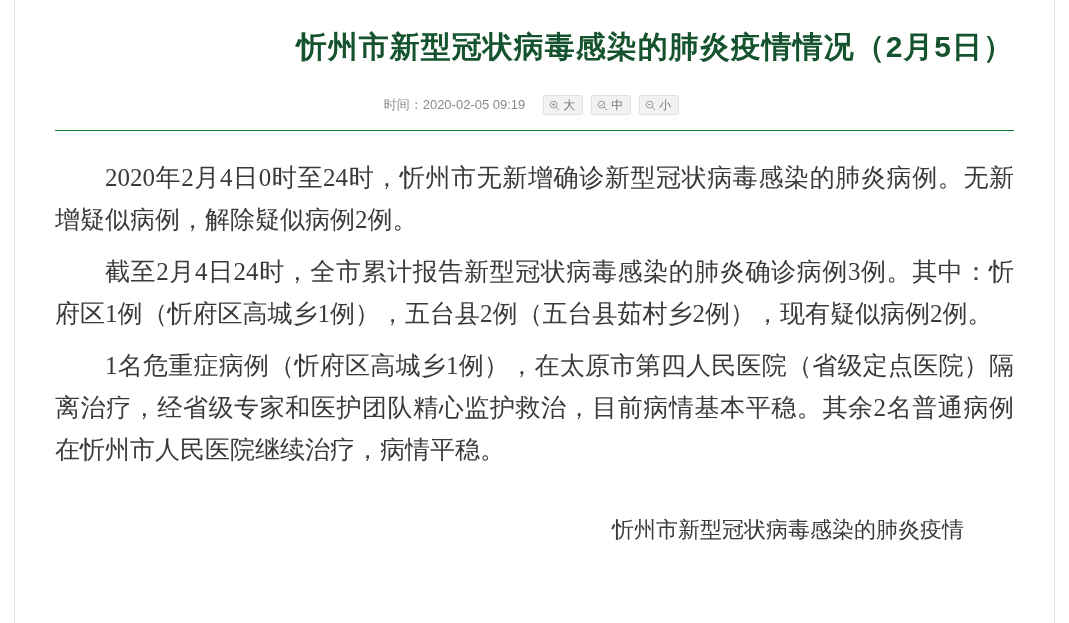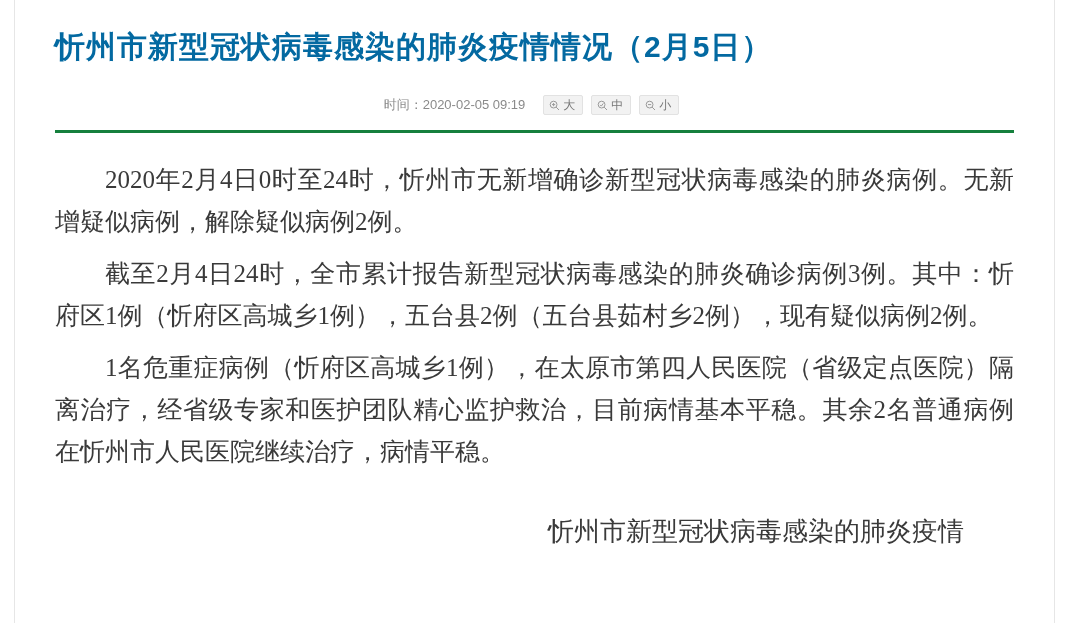--- a/index.html
+++ b/index.html
@@ -35,40 +35,40 @@
     left: 15px;
     right: 15px;
     top: 0;
     bottom: 0;
     padding: 0 40px;
     box-sizing: border-box;
   }
 
   .title {
     margin: 26px 0 0 0;
-    text-align: left;
+    text-align: right;
     font-family: "Liberation Sans", "DejaVu Sans", sans-serif;
     font-size: 30px;
     font-weight: 700;
-    color: #0369a1;
+    color: #14532d;
     letter-spacing: 1px;
     line-height: 1.4;
   }
 
   .meta {
     margin-top: 20px;
     height: 34px;
     display: flex;
     align-items: center;
     justify-content: center;
     gap: 12px;
     font-family: "Liberation Sans", "DejaVu Sans", sans-serif;
     font-size: 13px;
     color: #888888;
-    border-bottom: 3px solid #15803d;
+    border-bottom: 1px solid #15803d;
     padding-bottom: 8px;
   }
   .meta .time { color: #8a8a8a; }
   .fontsize-group {
     display: flex;
     align-items: center;
     gap: 8px;
     margin: 0 6px;
   }
   .fs-btn {
@@ -106,21 +106,21 @@
     line-height: 42px;
   }
   .body p {
     margin: 0 0 10px 0;
     text-indent: 2em;
     text-align: justify;
   }
 
   .signature {
     margin-top: 38px;
-    font-size: 26px;
+    font-size: 22px;
     color: #3a3a3a;
     line-height: 42px;
     text-align: right;
     padding-right: 50px;
   }
   .signature div { white-space: nowrap; }
 </style>
 </head>
 <body>
 

